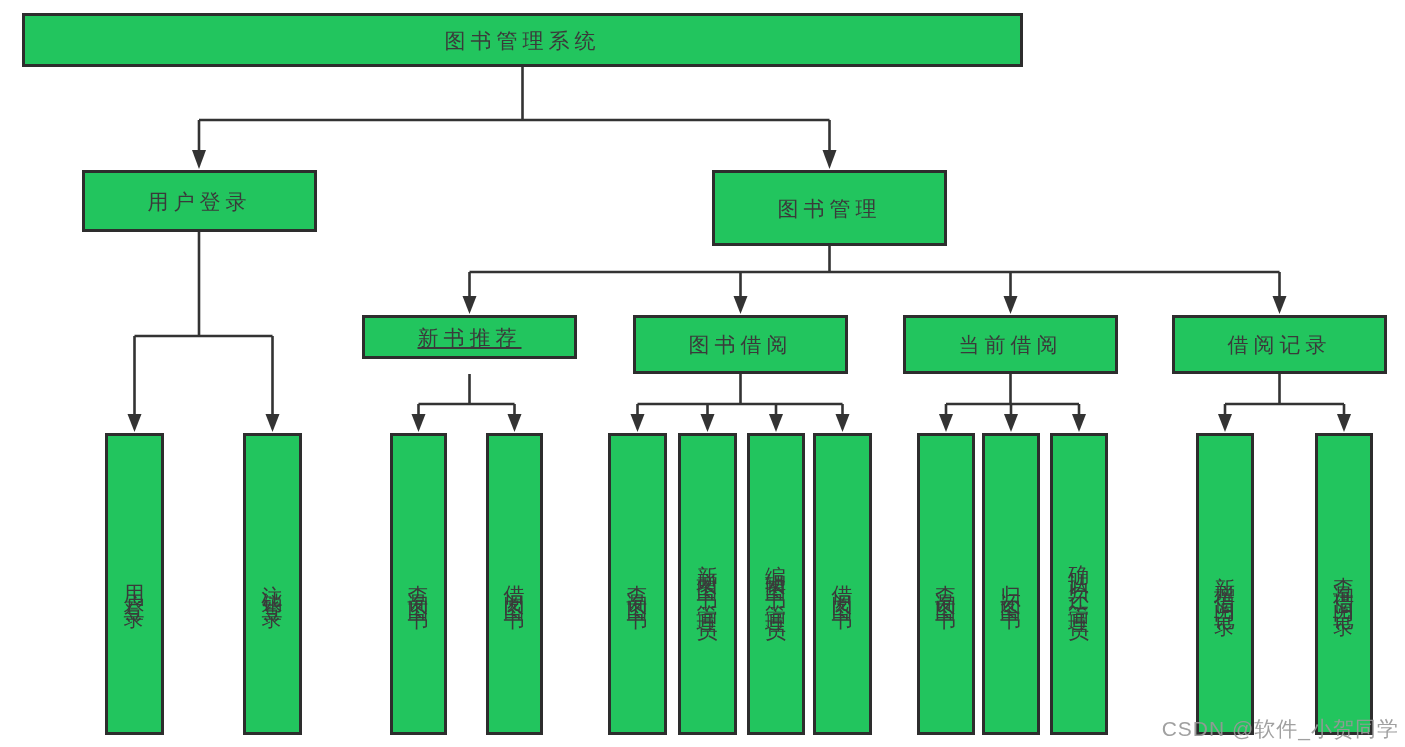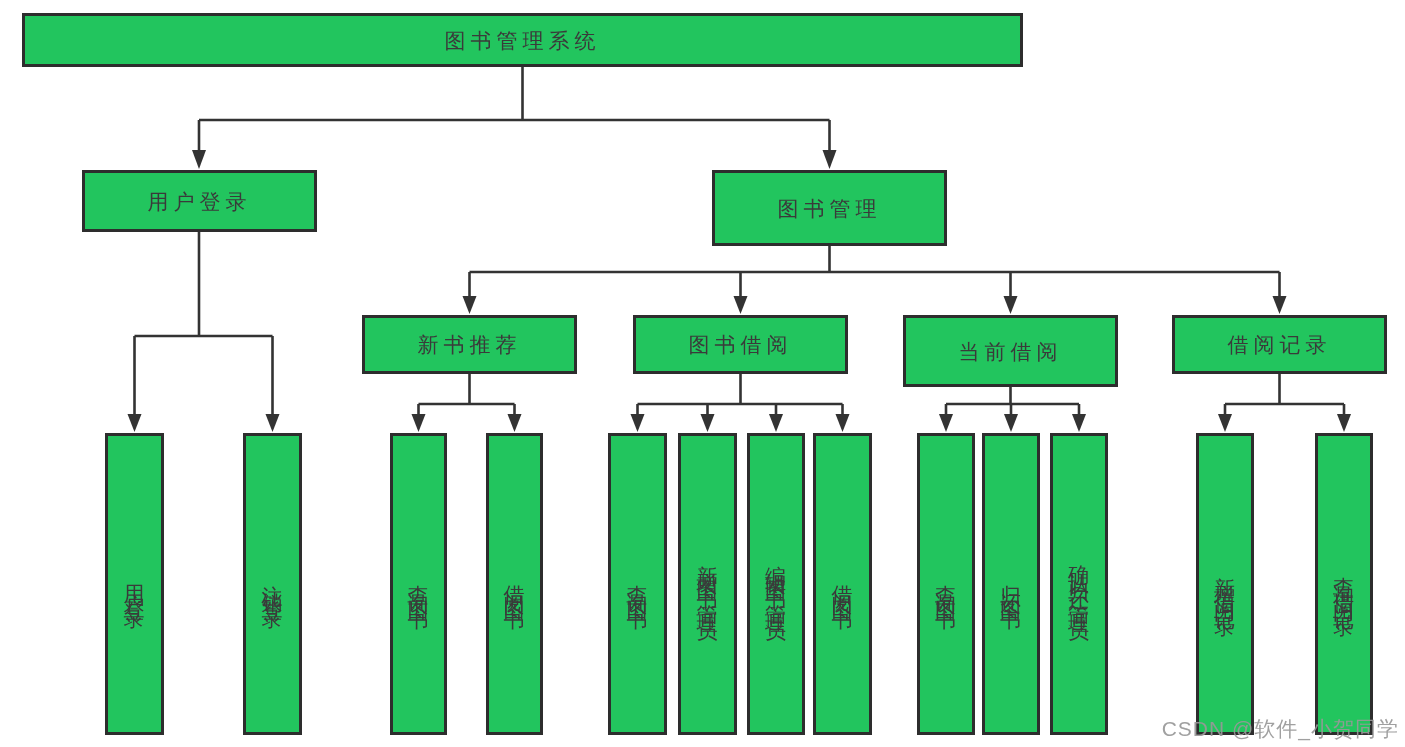--- a/index.html
+++ b/index.html
@@ -40,23 +40,23 @@
     text-orientation: mixed;
     font-size: 21px;
     letter-spacing: 8px;
     line-height: 1.1;
     white-space: nowrap;
   }
   
   #n-root            { left: 22px;   top: 13px;  width: 1001px; height: 54px; }
   #n-user-login      { left: 82px;   top: 170px; width: 235px;  height: 62px; }
   #n-book-mgmt       { left: 712px;  top: 170px; width: 235px;  height: 76px; }
-  #n-new-book-rec    { left: 362px;  top: 315px; width: 215px;  height: 59px; }
+  #n-new-book-rec    { left: 362px;  top: 315px; width: 215px;  height: 44px; text-decoration: underline; }
   #n-book-borrow     { left: 633px;  top: 315px; width: 215px;  height: 59px; }
-  #n-current-borrow  { left: 903px;  top: 315px; width: 215px;  height: 72px; }
+  #n-current-borrow  { left: 903px;  top: 315px; width: 215px;  height: 59px; }
   #n-borrow-record   { left: 1172px; top: 315px; width: 215px;  height: 59px; }
   .leaf { top: 433px; height: 302px; }
   #n-leaf-user-login { left: 105px;  width: 59px; }
   #n-leaf-logout     { left: 243px;  width: 59px; }
   #n-leaf-rec-query  { left: 390px;  width: 57px; }
   #n-leaf-rec-borrow { left: 486px;  width: 57px; }
   #n-leaf-bb-query   { left: 608px;  width: 59px; }
   #n-leaf-bb-add     { left: 678px;  width: 59px; }
   #n-leaf-bb-edit    { left: 747px;  width: 58px; }
   #n-leaf-bb-borrow  { left: 813px;  width: 59px; }

